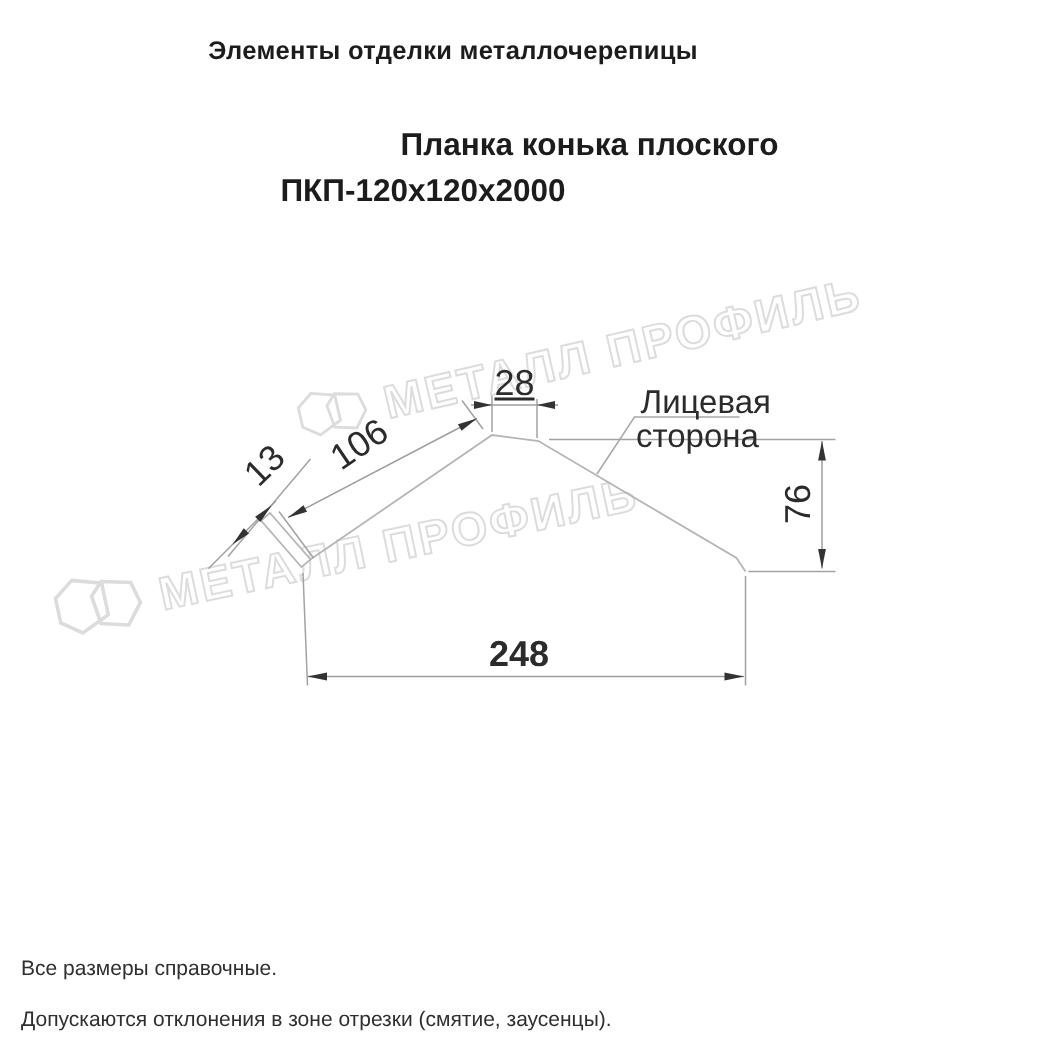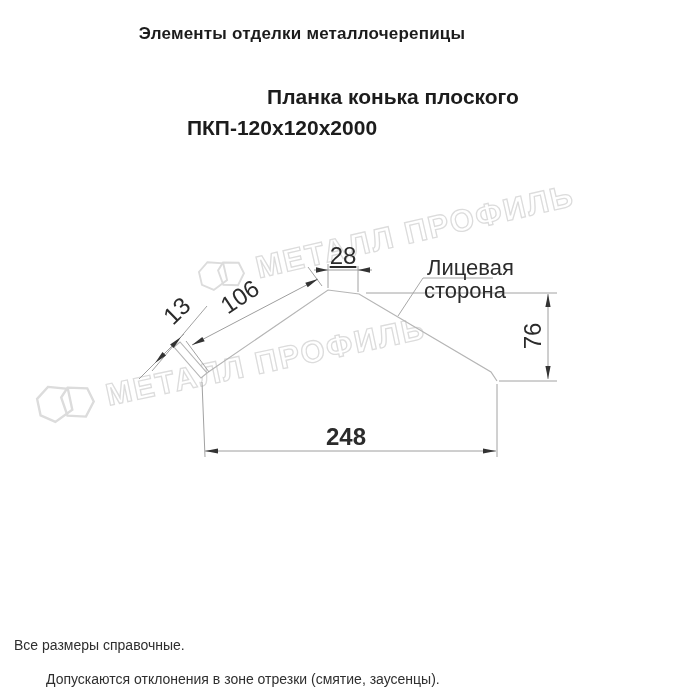--- a/index.html
+++ b/index.html
@@ -118,13 +118,13 @@
 <div class="abs dim" style="left:343px;top:256px;text-decoration:underline;">28</div>
 <div class="abs dim r106" style="left:240px;top:297px;">106</div>
 <div class="abs dim r13" style="left:177px;top:311px;">13</div>
 <div class="abs dim" style="left:346px;top:437px;font-weight:bold;">248</div>
 <div class="abs dim r76" style="left:533px;top:336px;">76</div>
 
 <div class="abs face-label" style="left:427px;top:257px;">Лицевая</div>
 <div class="abs face-label" style="left:424px;top:280px;">сторона</div>
 
 <div class="abs notes" style="left:14px;top:621px;margin-top:16px;">Все размеры справочные.</div>
-<div class="abs notes" style="left:14px;top:671px;margin-left:32px;">Допускаются отклонения в зоне отрезки (смятие, заусенцы).</div>
+<div class="abs notes" style="left:14px;top:671px;">Допускаются отклонения в зоне отрезки (смятие, заусенцы).</div>
 
 </body></html>

